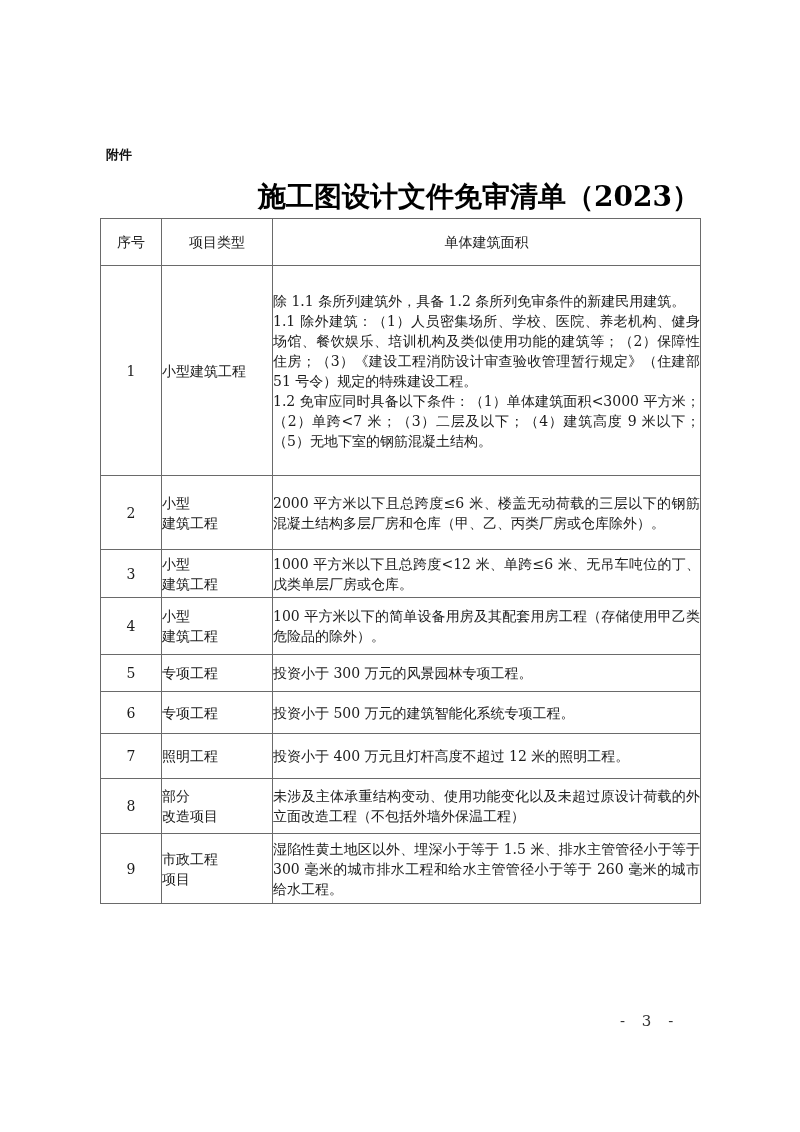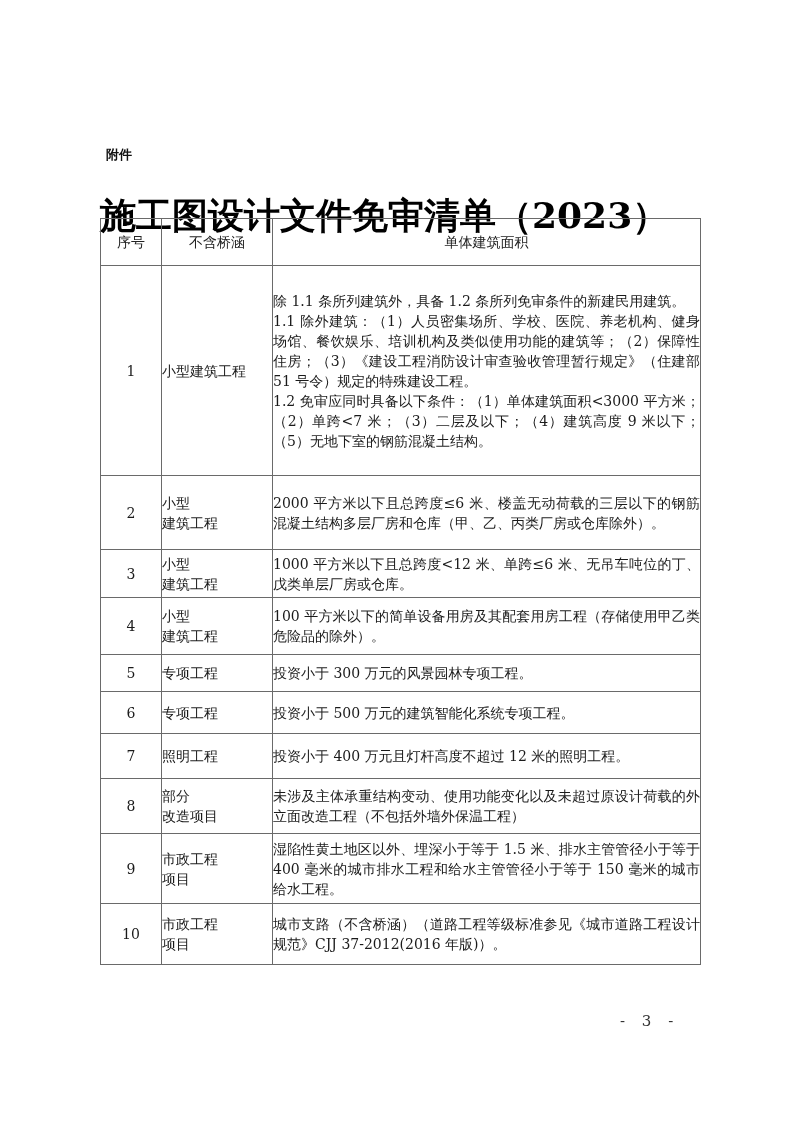--- a/index.html
+++ b/index.html
@@ -7,22 +7,22 @@
       width: 800px; height: 1132px; background: #ffffff; position: relative;
       font-family: "DejaVu Serif", "Liberation Serif", serif; color: #1a1a1a;
       overflow: hidden;
     }
     .attach-label {
       position: absolute; left: 106px; top: 146px;
       font-family: "DejaVu Sans", "Liberation Sans", sans-serif;
       font-size: 13px; font-weight: bold; color: #111;
     }
     .doc-title {
-      position: absolute; left: 100px; width: 600px; top: 192px;
-      text-align: left; font-size: 36px; font-weight: bold; color: #000;
+      position: absolute; left: 100px; width: 600px; top: 178px;
+      text-align: right; font-size: 28px; font-weight: bold; color: #000;
       letter-spacing: 0px;
       font-family: "DejaVu Serif", "Liberation Serif", serif;
     }
     table.exempt {
       position: absolute; left: 100px; top: 218px; width: 600px;
       border-collapse: collapse; table-layout: fixed;
       font-size: 14px; line-height: 20px;
     }
     table.exempt td, table.exempt th {
       border: 1.3px solid #6a6a6a; padding: 0; vertical-align: middle;
@@ -45,21 +45,21 @@
 
 <table class="exempt">
   <colgroup>
     <col style="width:61px">
     <col style="width:111px">
     <col style="width:428px">
   </colgroup>
   <thead>
     <tr>
       <th>序号</th>
-      <th>不含桥涵</th>
+      <th>项目类型</th>
       <th>单体建筑面积</th>
     </tr>
   </thead>
   <tbody id="rows">
       <tr style="height: 210px;">
         <td class="col-no">1</td>
         <td class="col-type">小型建筑工程</td>
         <td class="col-item">除 1.1 条所列建筑外，具备 1.2 条所列免审条件的新建民用建筑。<br>1.1 除外建筑：（1）人员密集场所、学校、医院、养老机构、健身场馆、餐饮娱乐、培训机构及类似使用功能的建筑等；（2）保障性住房；（3）《建设工程消防设计审查验收管理暂行规定》（住建部 51 号令）规定的特殊建设工程。<br>1.2 免审应同时具备以下条件：（1）单体建筑面积&lt;3000 平方米；（2）单跨&lt;7 米；（3）二层及以下；（4）建筑高度 9 米以下；（5）无地下室的钢筋混凝土结构。</td>
       </tr>
       <tr style="height: 74px;">
@@ -93,23 +93,18 @@
         <td class="col-item">投资小于 400 万元且灯杆高度不超过 12 米的照明工程。</td>
       </tr>
       <tr style="height: 55px;">
         <td class="col-no">8</td>
         <td class="col-type">部分<br>改造项目</td>
         <td class="col-item">未涉及主体承重结构变动、使用功能变化以及未超过原设计荷载的外立面改造工程（不包括外墙外保温工程）</td>
       </tr>
       <tr style="height: 70px;">
         <td class="col-no">9</td>
         <td class="col-type">市政工程<br>项目</td>
-        <td class="col-item">湿陷性黄土地区以外、埋深小于等于 1.5 米、排水主管管径小于等于 400 毫米的城市排水工程和给水主管管径小于等于 150 毫米的城市给水工程。</td>
-      </tr>
-      <tr style="height: 61px;">
-        <td class="col-no">10</td>
-        <td class="col-type">市政工程<br>项目</td>
-        <td class="col-item">城市支路（不含桥涵）（道路工程等级标准参见《城市道路工程设计规范》CJJ 37-2012(2016 年版)）。</td>
+        <td class="col-item">湿陷性黄土地区以外、埋深小于等于 1.5 米、排水主管管径小于等于 300 毫米的城市排水工程和给水主管管径小于等于 260 毫米的城市给水工程。</td>
       </tr>
     </tbody>
 </table>
 
 <div class="page-number">- 3 -</div>
 
 </body></html>

